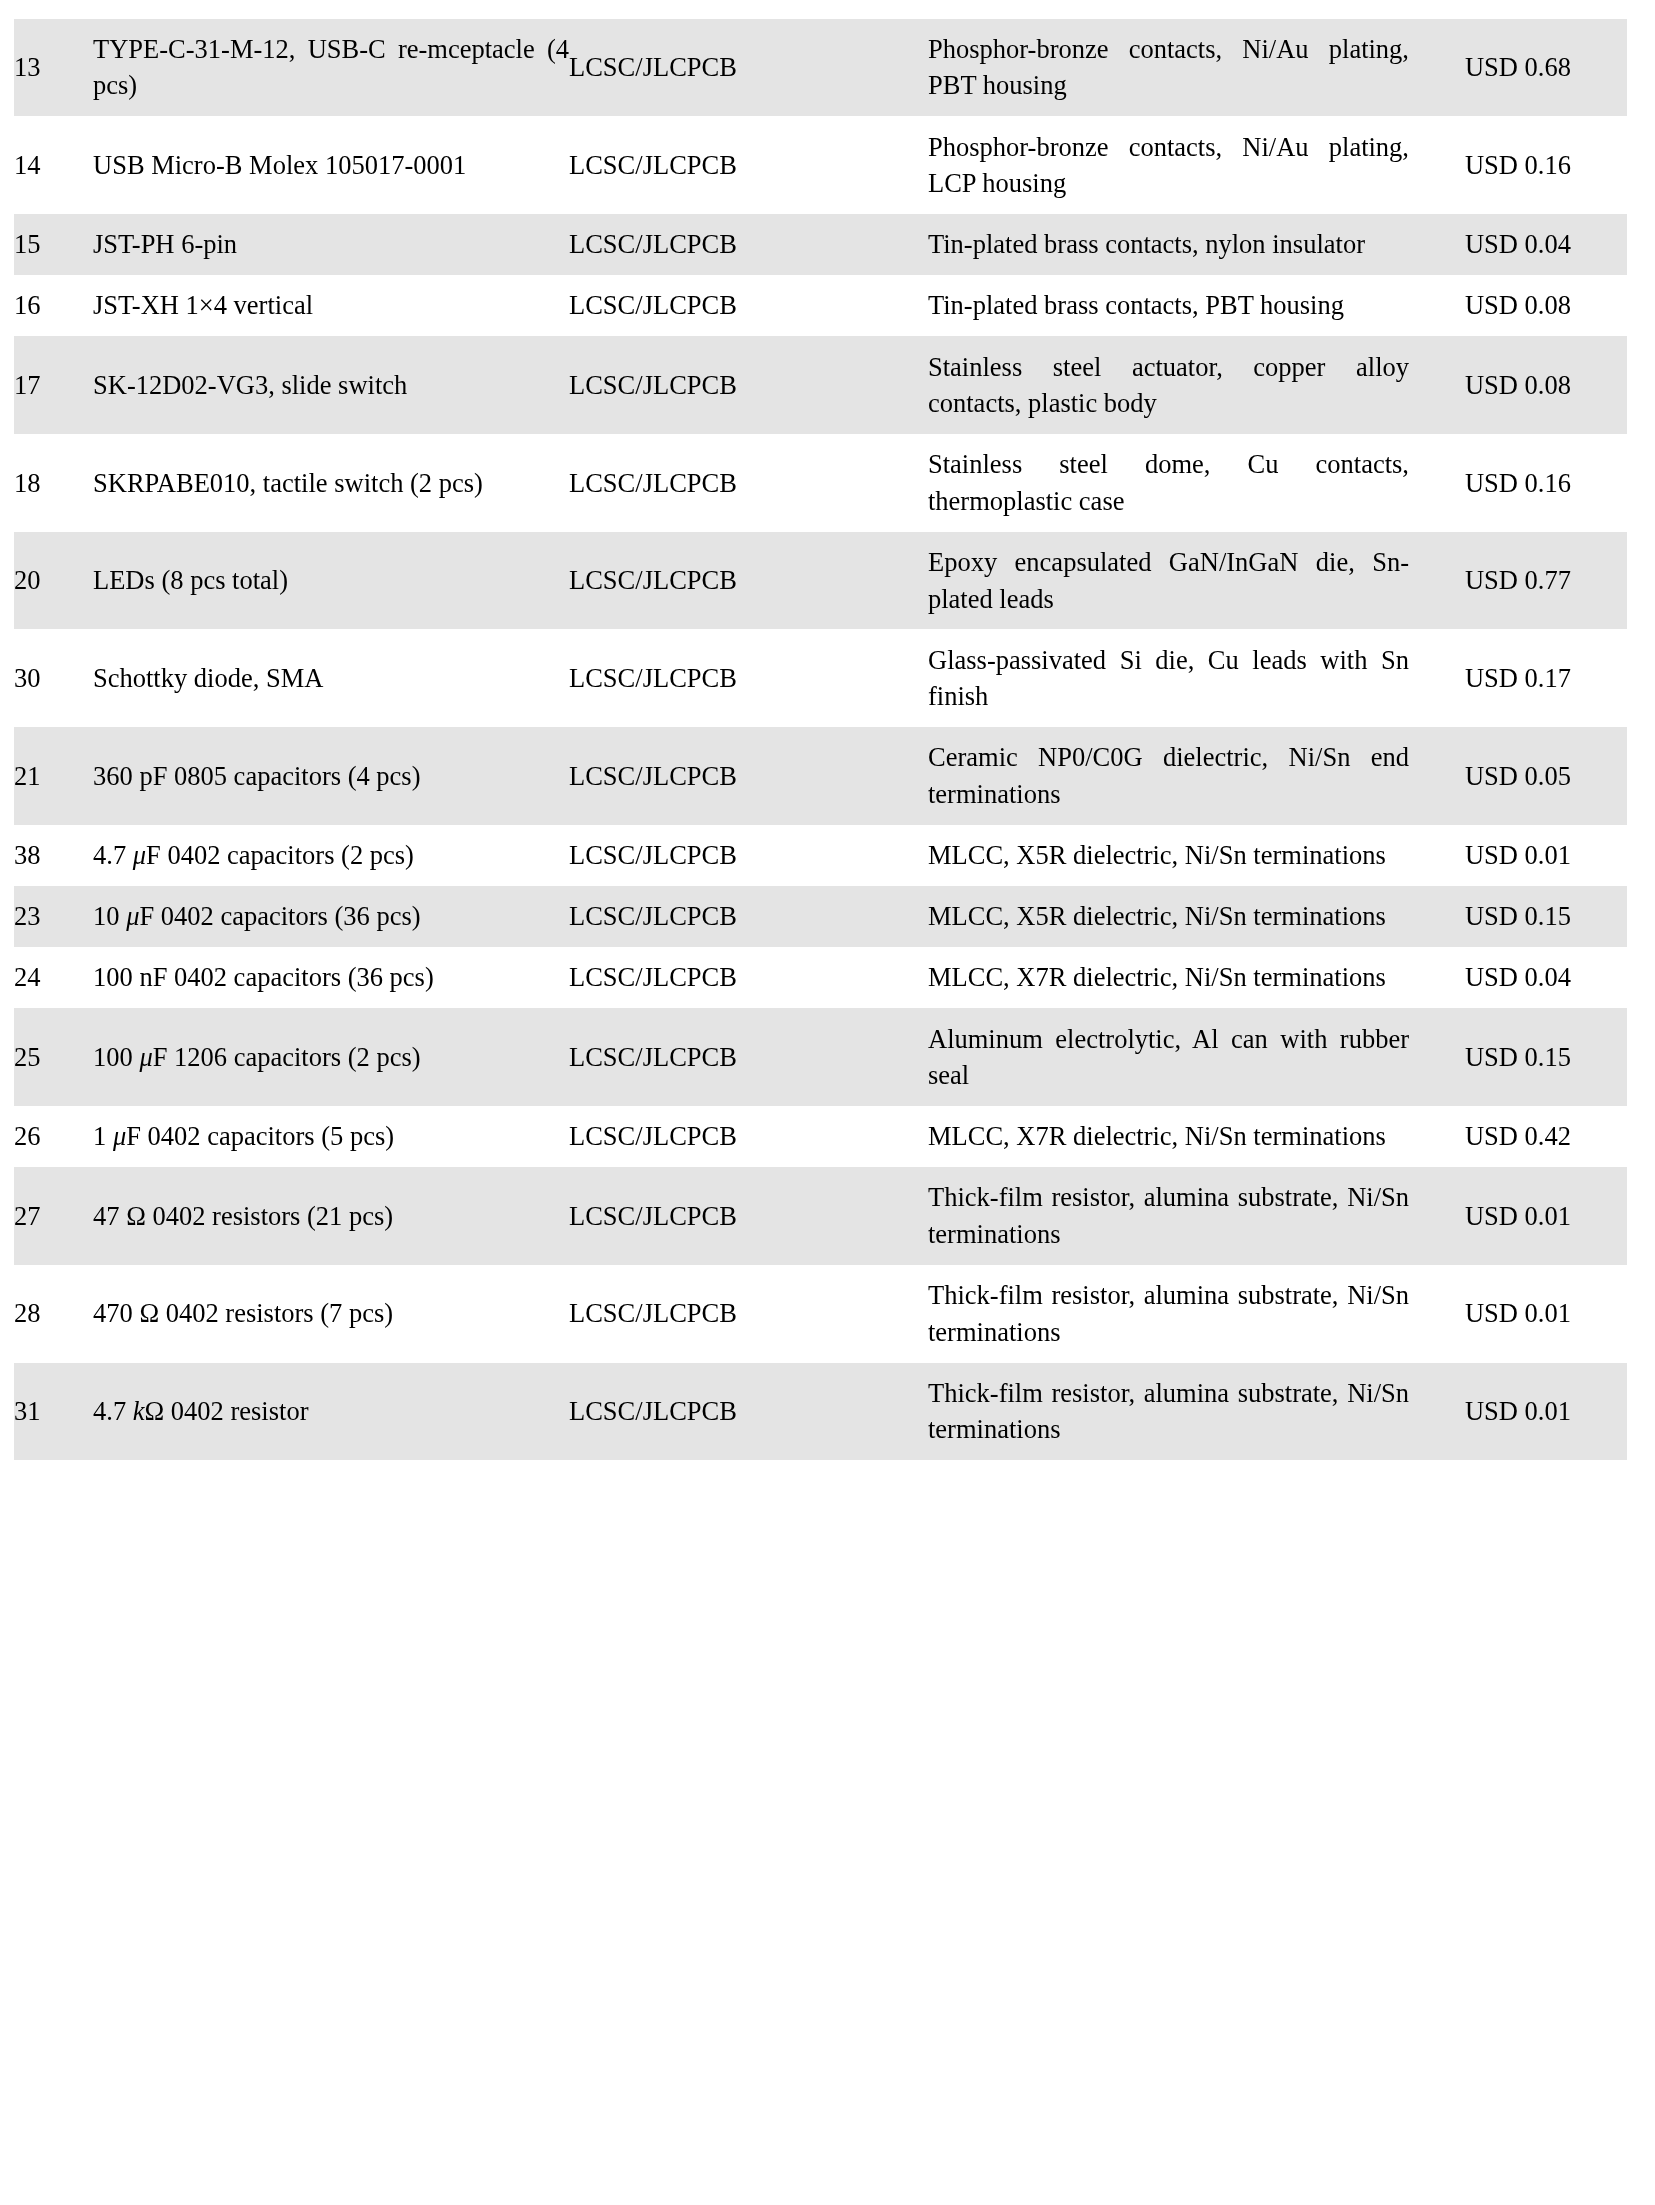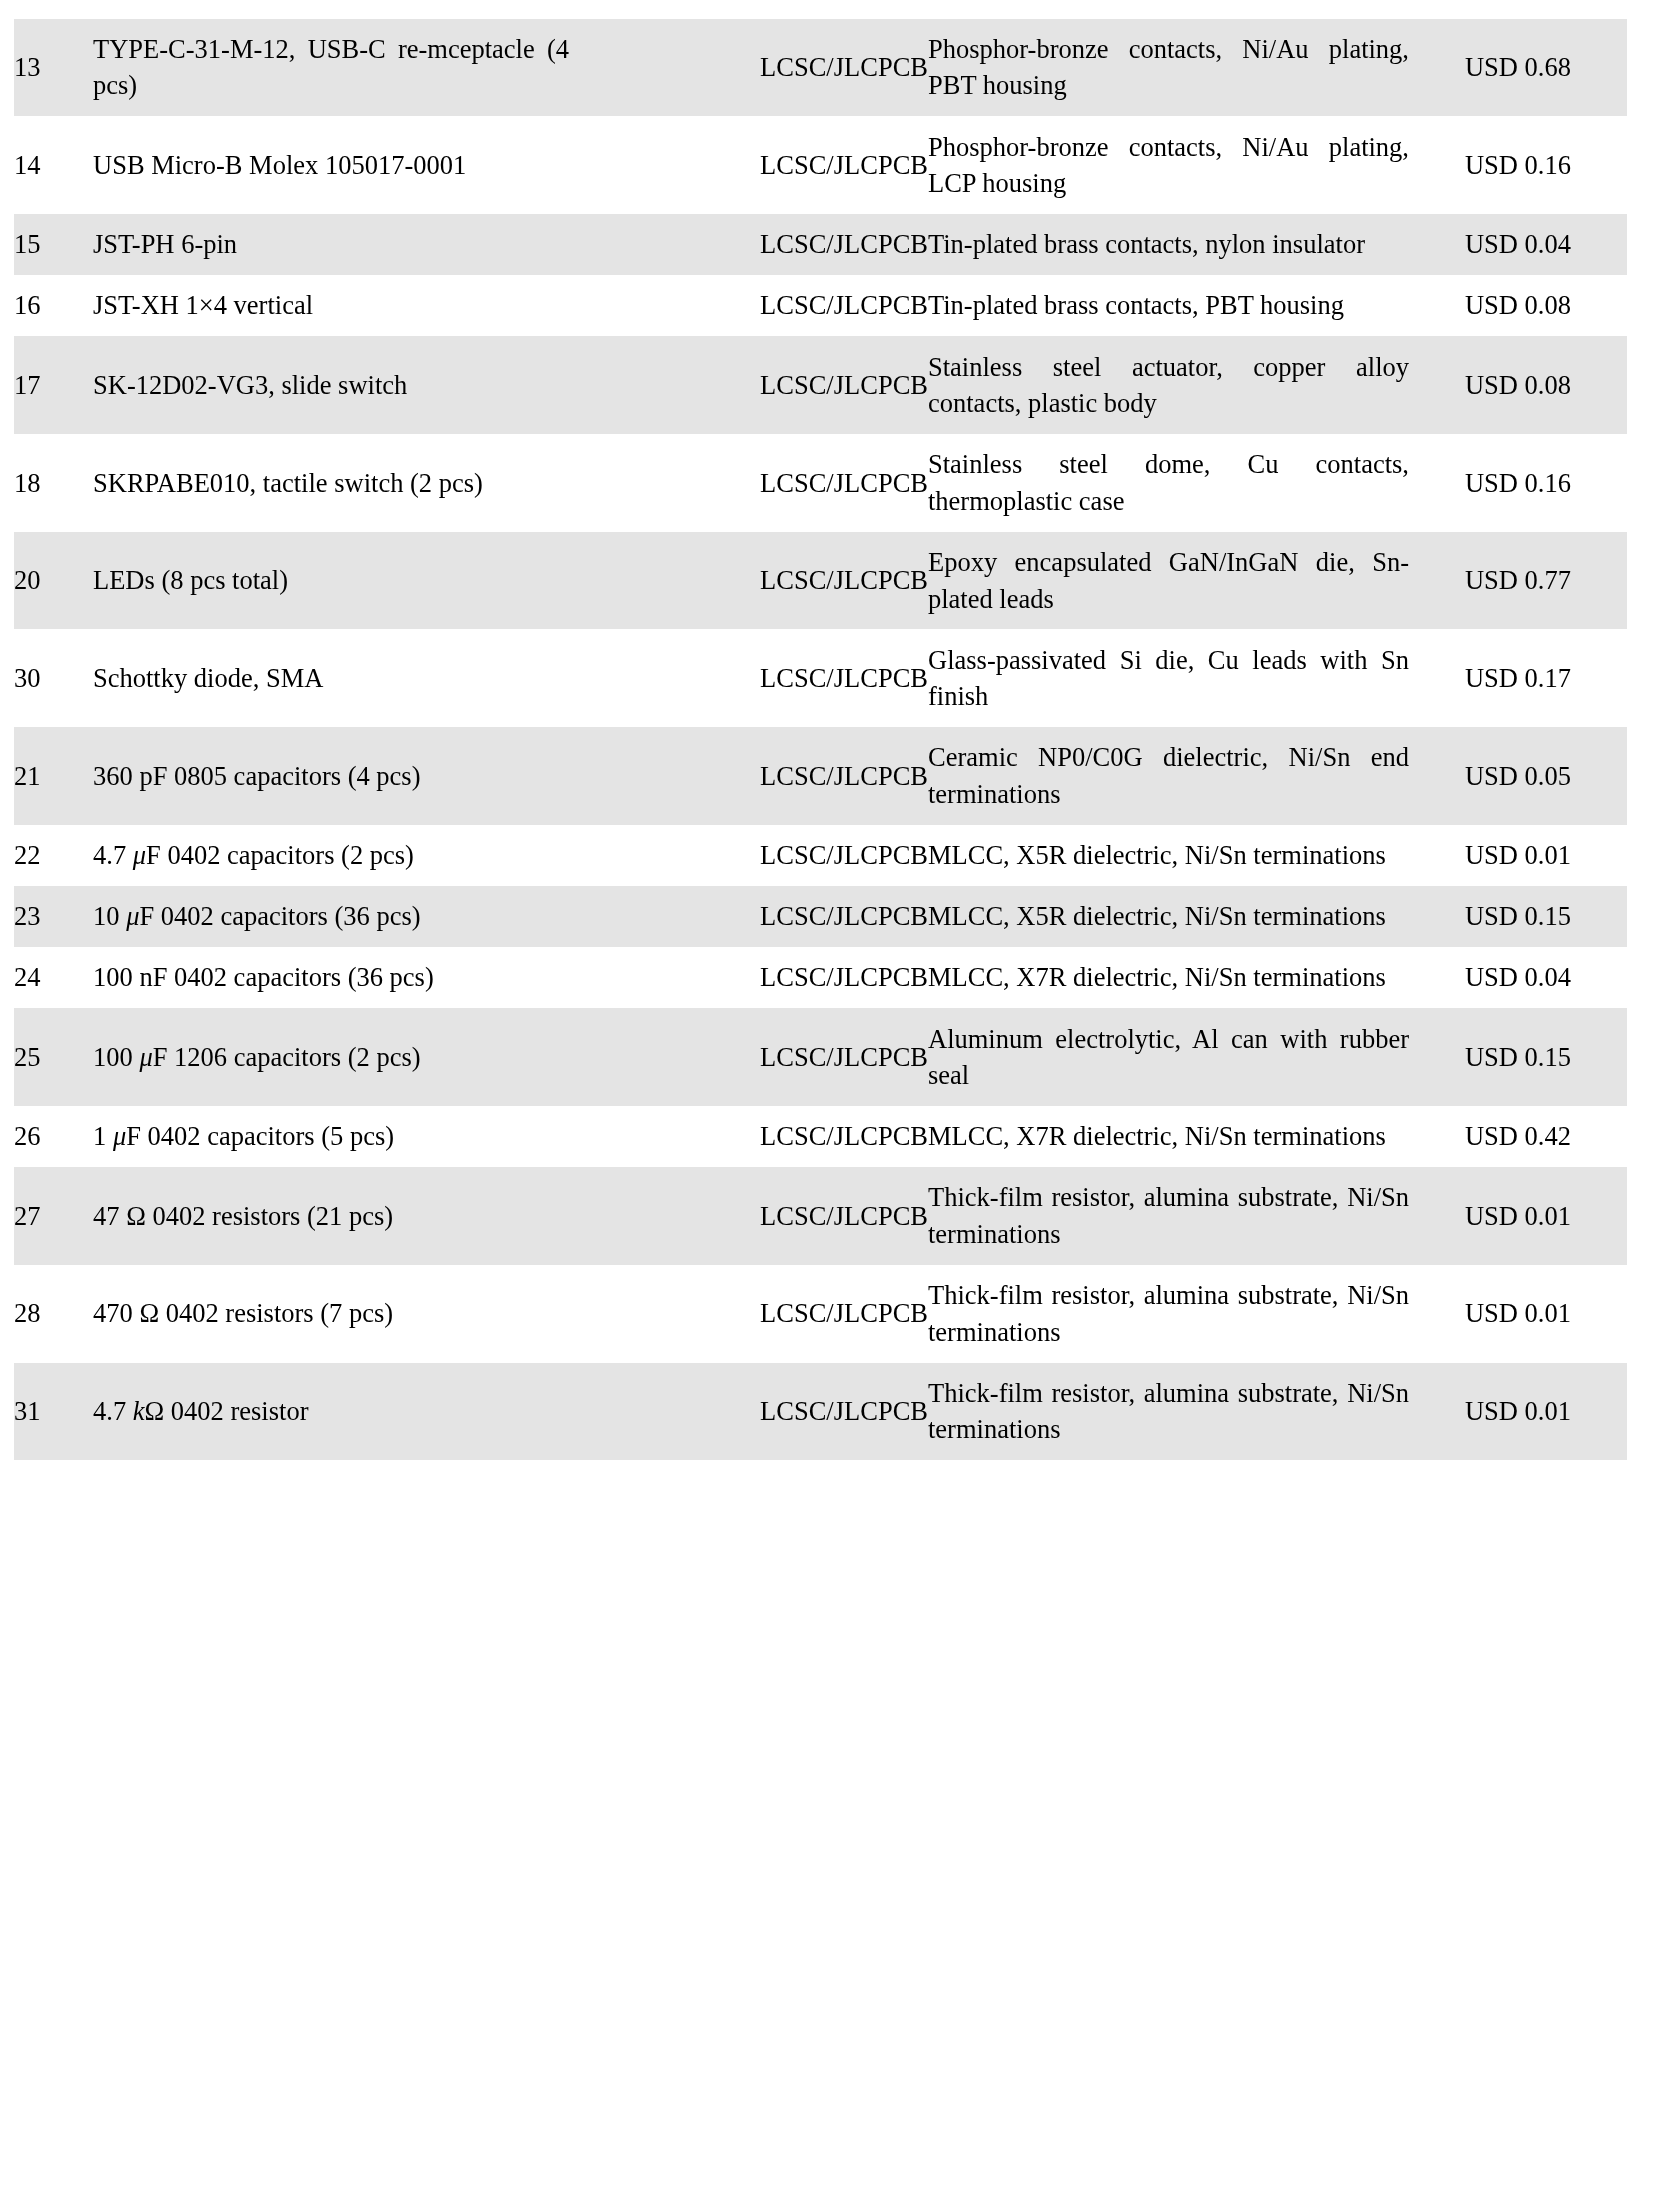--- a/index.html
+++ b/index.html
@@ -49,21 +49,21 @@
   td.cell-name {
     text-align: justify;
     text-align-last: left;
     padding-left: 11.5px;
     padding-right: 15px;
     hyphens: manual;
     margin-left: 36px;
   }
 
   td.cell-supplier {
-    text-align: right;
+    text-align: left;
     padding-left: 6.2px;
     padding-right: 6.2px;
     white-space: nowrap;
   }
 
   td.cell-material {
     text-align: justify;
     text-align-last: left;
     padding-left: 11.5px;
     padding-right: 15px;
@@ -151,21 +151,21 @@
         <td class="cell-price">USD 0.17</td>
       </tr>
       <tr class="row-shaded">
         <td class="cell-index">21</td>
         <td class="cell-name">360 pF 0805 capacitors (4 pcs)</td>
         <td class="cell-supplier">LCSC/JLCPCB</td>
         <td class="cell-material">Ceramic NP0/C0G dielectric, Ni/Sn end terminations</td>
         <td class="cell-price">USD 0.05</td>
       </tr>
       <tr class="row-plain">
-        <td class="cell-index">22</td>
+        <td class="cell-index">38</td>
         <td class="cell-name">4.7 <span class="mu">μ</span>F 0402 capacitors (2 pcs)</td>
         <td class="cell-supplier">LCSC/JLCPCB</td>
         <td class="cell-material">MLCC, X5R dielectric, Ni/Sn terminations</td>
         <td class="cell-price">USD 0.01</td>
       </tr>
       <tr class="row-shaded">
         <td class="cell-index">23</td>
         <td class="cell-name">10 <span class="mu">μ</span>F 0402 capacitors (36 pcs)</td>
         <td class="cell-supplier">LCSC/JLCPCB</td>
         <td class="cell-material">MLCC, X5R dielectric, Ni/Sn terminations</td>

